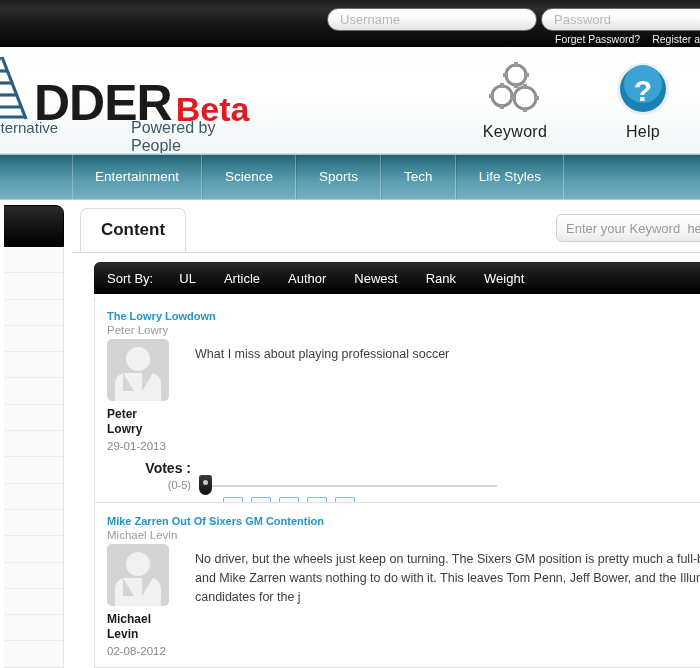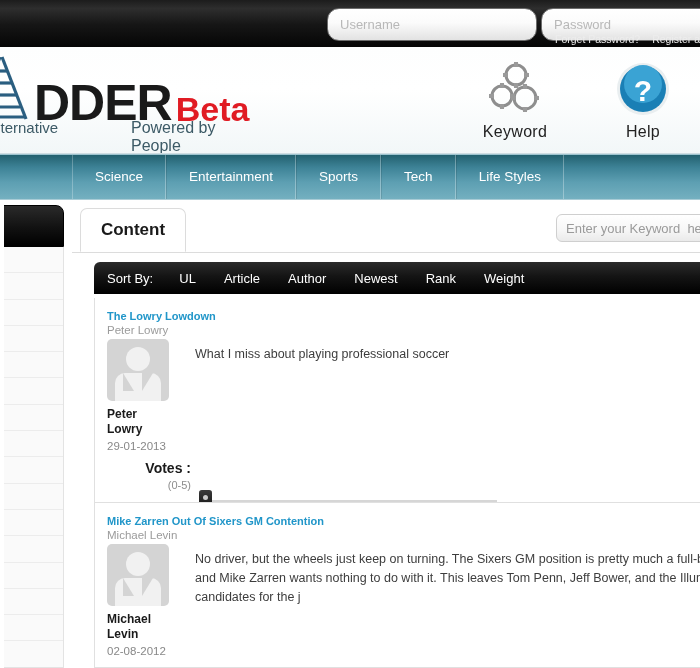--- a/index.html
+++ b/index.html
@@ -27,21 +27,21 @@
     overflow: hidden;
   }
   .login-fields {
     position: absolute;
     left: 327px; top: 8px;
     display: flex;
     gap: 4px;
   }
   .pill-input {
     width: 210px;
-    height: 33px;
+    height: 23px;
     border: 1px solid #6c6c6c;
     border-radius: 12px;
     background: linear-gradient(to bottom, #ffffff 0%, #fbfbfb 45%, #e2e2e2 100%);
     color: #b3b3b3;
     font-family: "Liberation Sans", sans-serif;
     font-size: 13px;
     padding: 0 12px;
     box-sizing: border-box;
     outline: none;
   }
@@ -362,21 +362,21 @@
     line-height: 19px;
     padding-top: 6px;
     padding-left: 10px;
     white-space: nowrap;
   }
   .art-text .line { display: block; }
 
   
   .votes-row {
     display: flex;
-    align-items: flex-end;
+    align-items: center;
     margin-top: 6px;
     margin-left: 12px;
   }
   .votes-label-wrap { width: 72px; text-align: right; padding-right: 6px; }
   .votes-label {
     font-size: 14px;
     font-weight: bold;
     color: #1a1a1a;
     line-height: 20px;
   }
@@ -511,22 +511,22 @@
         <circle cx="28" cy="28" r="23" fill="#1a7fb5"></circle>
         <circle cx="28" cy="23" r="19" fill="#3aa3d4"></circle>
         <text x="28" y="40" text-anchor="middle" font-family="Liberation Sans, sans-serif" font-size="30" font-weight="bold" fill="#ffffff">?</text>
       </svg>
     </div>
     <div class="hnav-label">Help</div>
   </div>
 </div>
 
 <div class="catnav">
+  <div class="catnav-item">Entertainment</div>
   <div class="catnav-item">Science</div>
-  <div class="catnav-item">Entertainment</div>
   <div class="catnav-item">Sports</div>
   <div class="catnav-item">Tech</div>
   <div class="catnav-item">Life Styles</div>
 </div>
 
 <div class="sidebar">
   <div class="sidebar-head"></div>
   <div class="sidebar-list">
     <div class="sb-row"></div>
     <div class="sb-row"></div>

